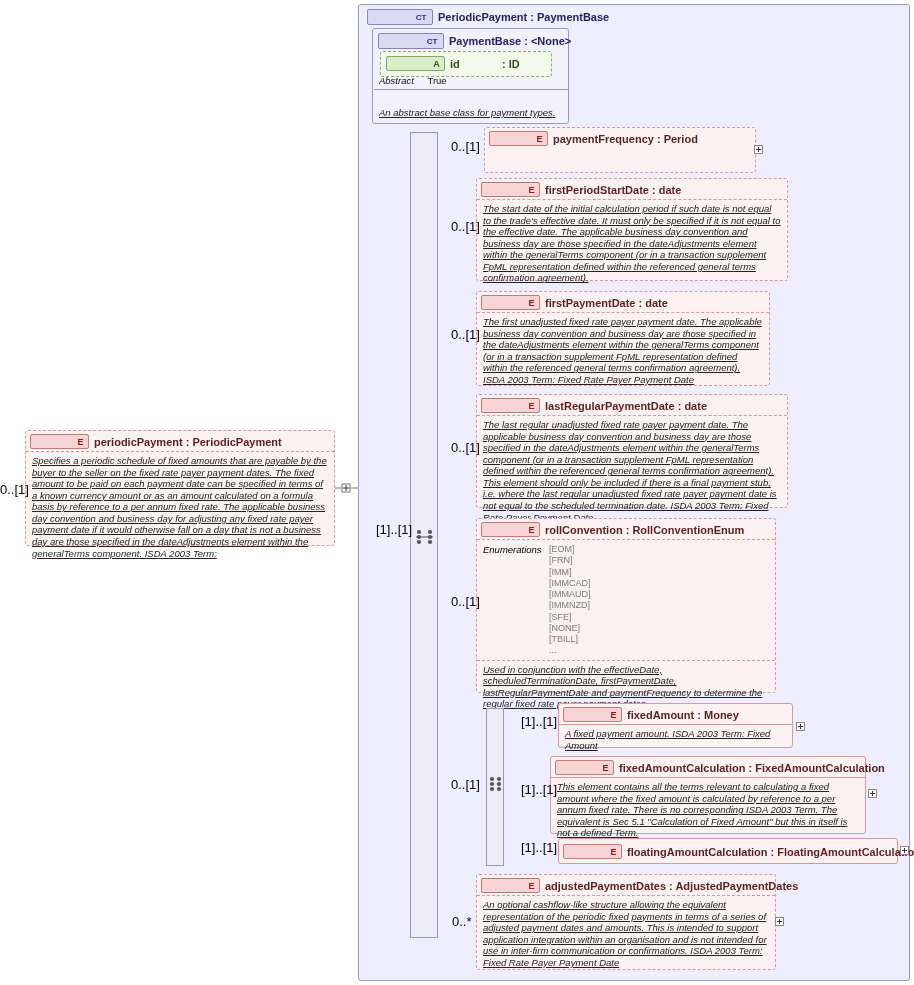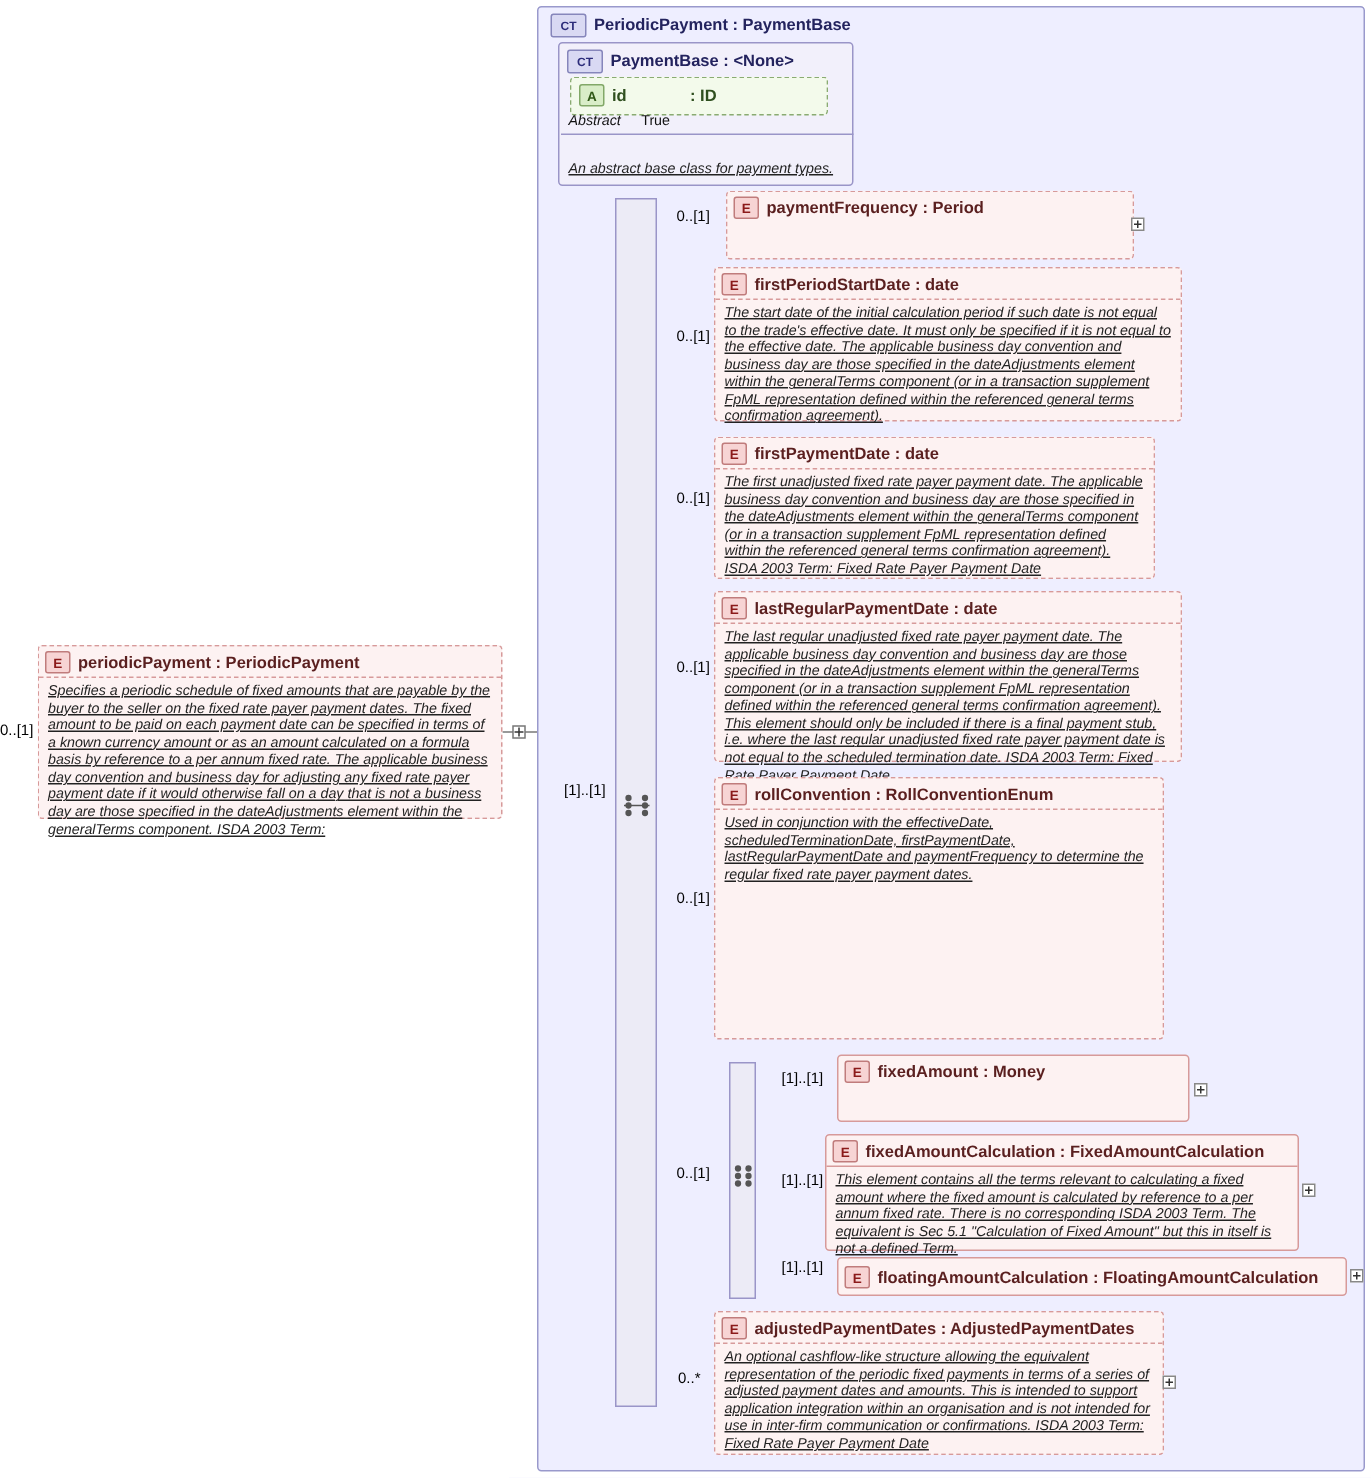--- a/index.html
+++ b/index.html
@@ -51,20 +51,21 @@
   }
   .badge {
     display: inline-flex;
     align-items: center;
     justify-content: center;
     font-size: 9px;
     font-weight: bold;
     border-radius: 2px;
     margin-right: 5px;
     flex: none;
+    padding-left: 42px;
   }
   .badge-E {
     width: 15px; height: 13px;
     background: #f7d4d4;
     border: 1px solid #c07c7c;
     color: #8b1a1a;
   }
   .badge-CT {
     width: 22px; height: 14px;
     background: #d9d9f3;
@@ -98,21 +99,21 @@
     color: #222;
     padding: 3px 6px 4px 6px;
     border-top: 1px solid #d79a9a;
     text-decoration: underline;
   }
   .desc.noline {
     border-top: none;
   }
   .label-mult {
     position: absolute;
-    font-size: 10px;
+    font-size: 13px;
     color: #000;
     white-space: nowrap;
   }
   
   .plus {
     position: absolute;
     width: 9px; height: 9px;
     border: 1px solid #888;
     background: #fff;
     box-sizing: border-box;
@@ -274,40 +275,56 @@
     </div>
     <div class="desc" style="border-top:1px dashed #d79a9a;">The last regular unadjusted fixed rate payer payment date. The applicable business day convention and business day are those specified in the dateAdjustments element within the generalTerms component (or in a transaction supplement FpML representation defined within the referenced general terms confirmation agreement). This element should only be included if there is a final payment stub, i.e. where the last regular unadjusted fixed rate payer payment date is not equal to the scheduled termination date. ISDA 2003 Term: Fixed Rate Payer Payment Date</div>
   </div>
   <div class="label-mult" style="left:451px; top:440px;">0..[1]</div>
 
   <div class="box elem-box dashed" style="left:476px; top:518px; width:300px; height:175px;">
     <div class="elem-header">
       <span class="badge badge-E">E</span>
       <span class="title">rollConvention : RollConventionEnum</span>
     </div>
+    <div style="border-top:1px dashed #d79a9a; position:relative; padding-top:2px;">
+      <div style="position:absolute; left:6px; top:4px; font-style:italic; font-size:9.5px;">Enumerations</div>
+      <div class="enum-list" style="padding-left:72px;">
+        <div>[EOM]</div>
+        <div>[FRN]</div>
+        <div>[IMM]</div>
+        <div>[IMMCAD]</div>
+        <div>[IMMAUD]</div>
+        <div>[IMMNZD]</div>
+        <div>[SFE]</div>
+        <div>[NONE]</div>
+        <div>[TBILL]</div>
+        <div>...</div>
+      </div>
+    </div>
     <div class="desc" style="border-top:1px dashed #d79a9a;">Used in conjunction with the effectiveDate, scheduledTerminationDate, firstPaymentDate, lastRegularPaymentDate and paymentFrequency to determine the regular fixed rate payer payment dates.</div>
   </div>
   <div class="label-mult" style="left:451px; top:594px;">0..[1]</div>
 
   <div class="seq-bar" style="left:486px; top:708px; width:18px; height:158px;"></div>
   <svg class="seq-dots" style="left:488px; top:775px; width:16px; height:18px;">
     <circle cx="4" cy="4" r="2.1" fill="#555"></circle>
     <circle cx="4" cy="9" r="2.1" fill="#555"></circle>
     <circle cx="4" cy="14" r="2.1" fill="#555"></circle>
     <circle cx="11" cy="4" r="2.1" fill="#555"></circle>
     <circle cx="11" cy="9" r="2.1" fill="#555"></circle>
     <circle cx="11" cy="14" r="2.1" fill="#555"></circle>
   </svg>
   <div class="label-mult" style="left:451px; top:777px;">0..[1]</div>
 
   <div class="box elem-box" style="left:558px; top:703px; width:235px; height:45px;">
     <div class="elem-header">
       <span class="badge badge-E">E</span>
       <span class="title">fixedAmount : Money</span>
     </div>
+    <div class="desc">A fixed payment amount. ISDA 2003 Term: Fixed Amount</div>
   </div>
   <div class="plus" style="left:796px; top:722px;"></div>
   <div class="label-mult" style="left:521px; top:714px;">[1]..[1]</div>
 
   <div class="box elem-box" style="left:550px; top:756px; width:316px; height:78px;">
     <div class="elem-header">
       <span class="badge badge-E">E</span>
       <span class="title">fixedAmountCalculation : FixedAmountCalculation</span>
     </div>
     <div class="desc">This element contains all the terms relevant to calculating a fixed amount where the fixed amount is calculated by reference to a per annum fixed rate. There is no corresponding ISDA 2003 Term. The equivalent is Sec 5.1 "Calculation of Fixed Amount" but this in itself is not a defined Term.</div>

